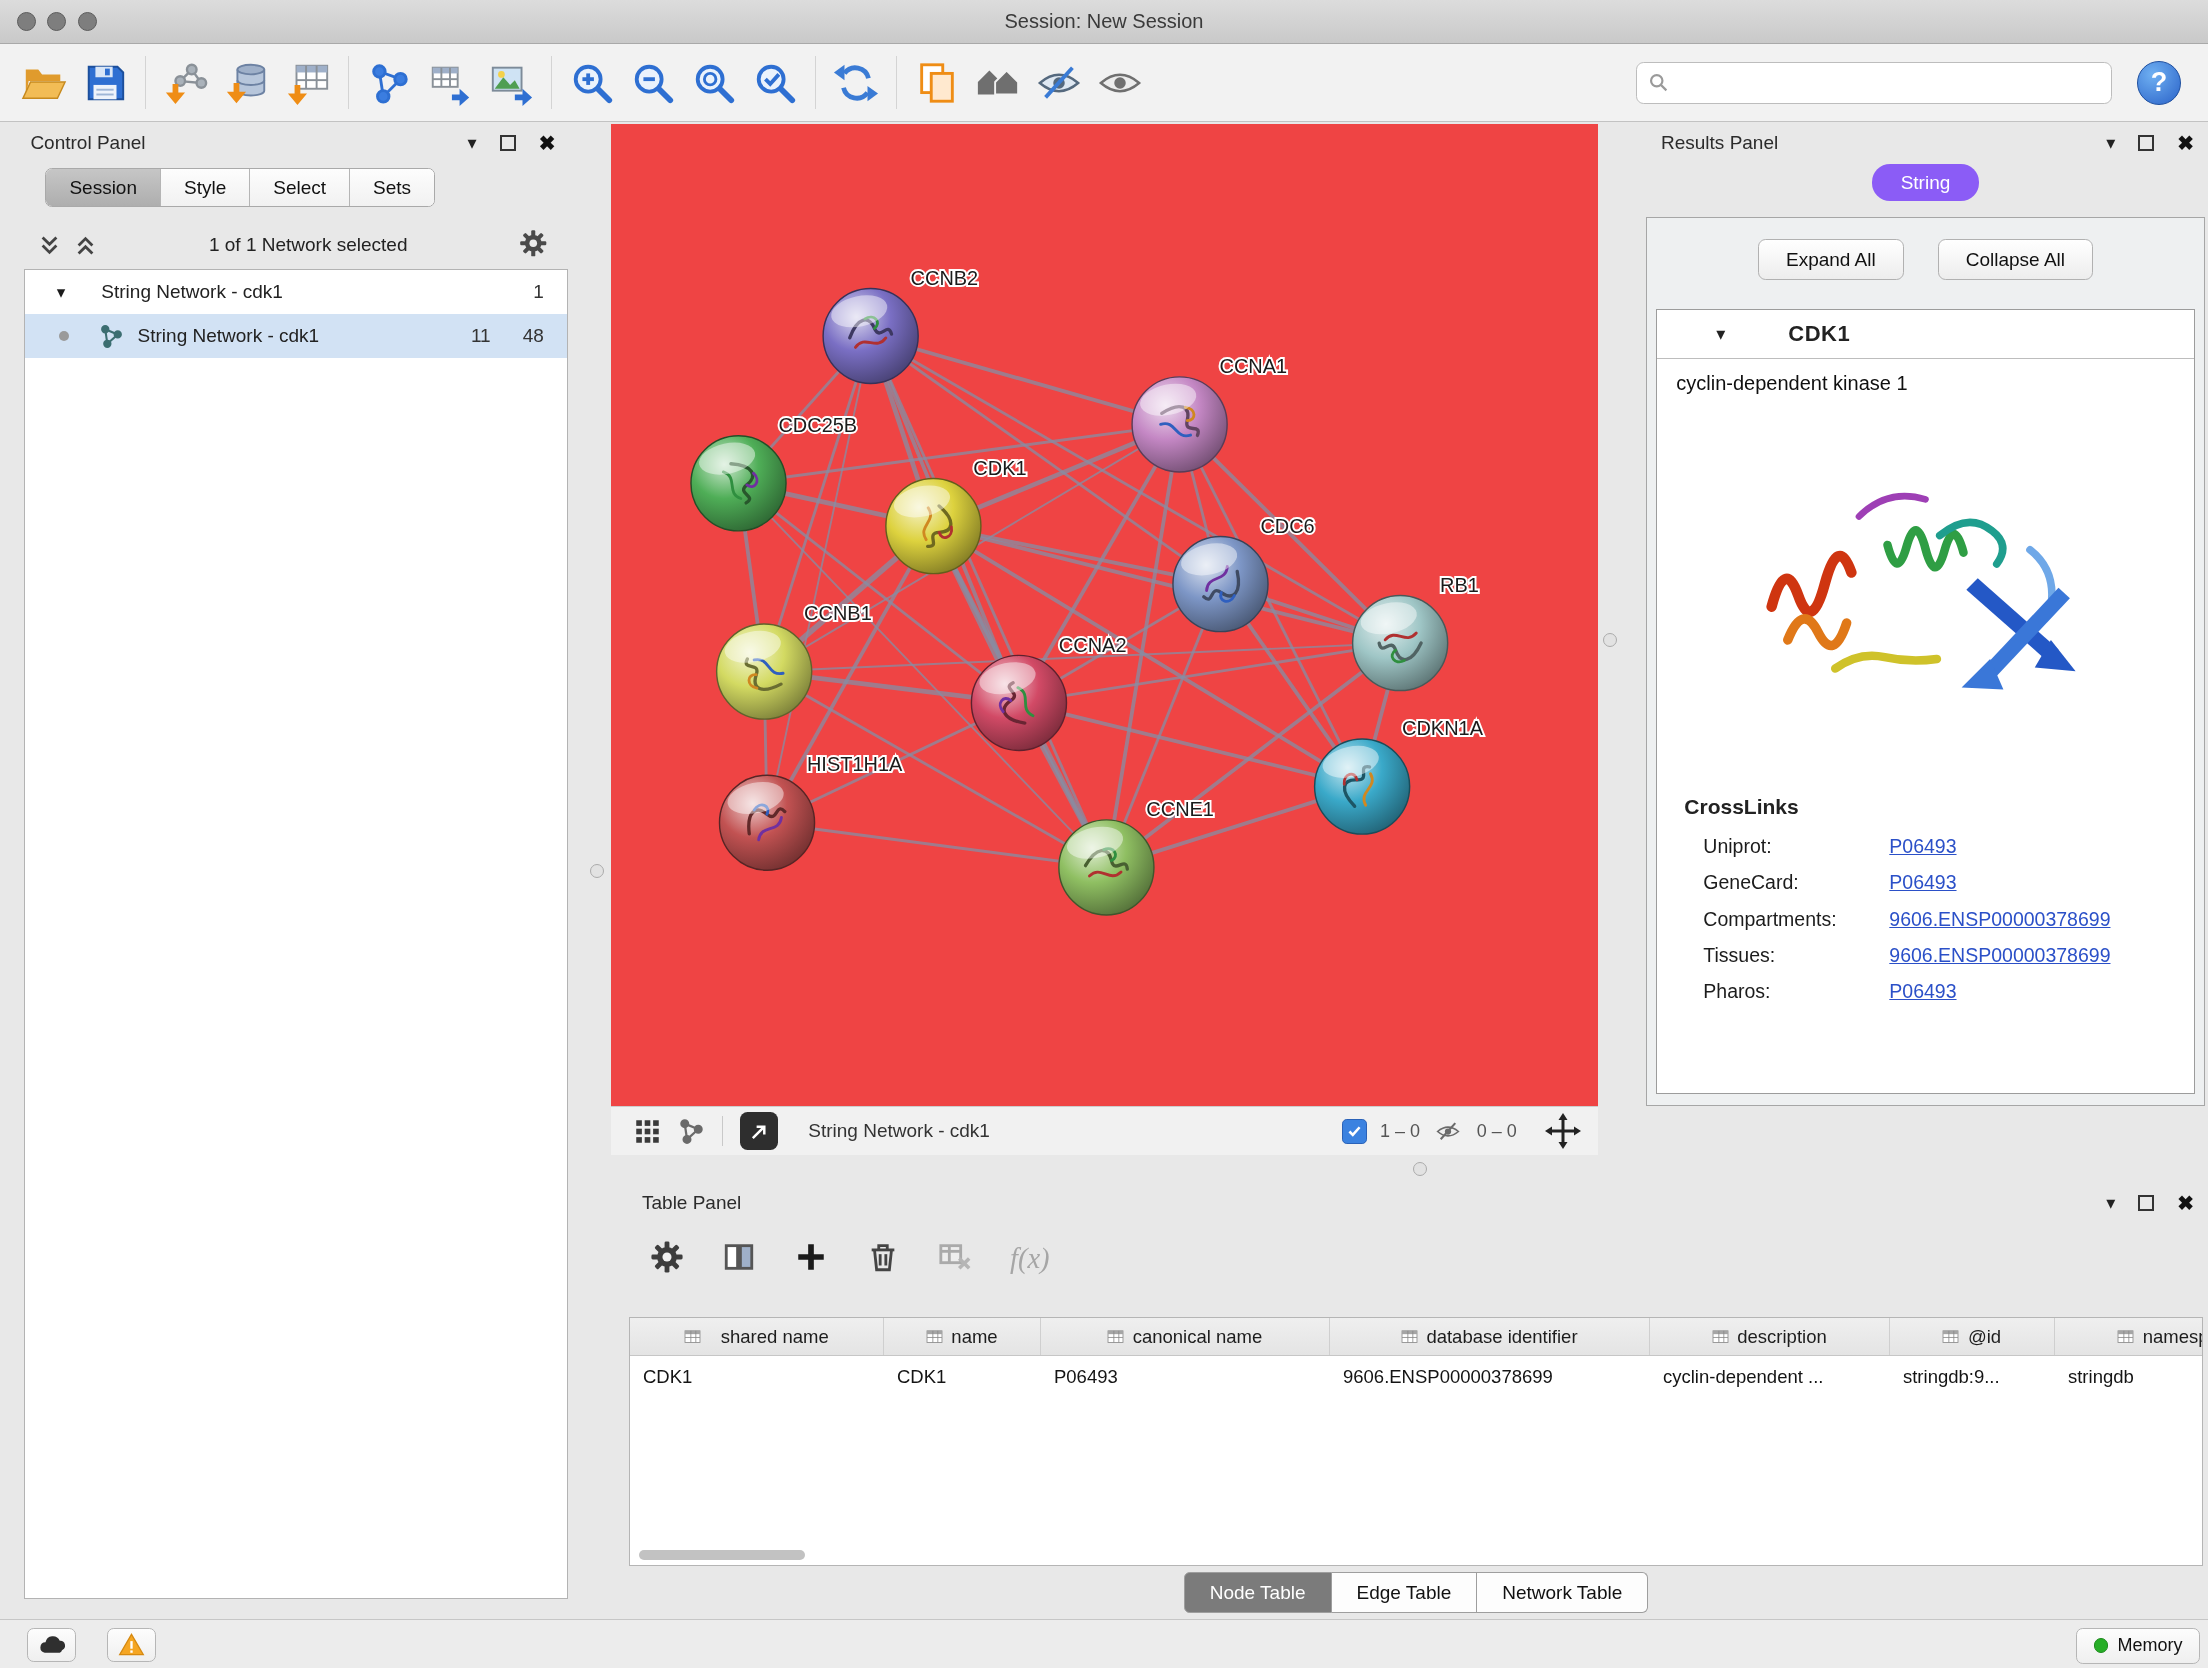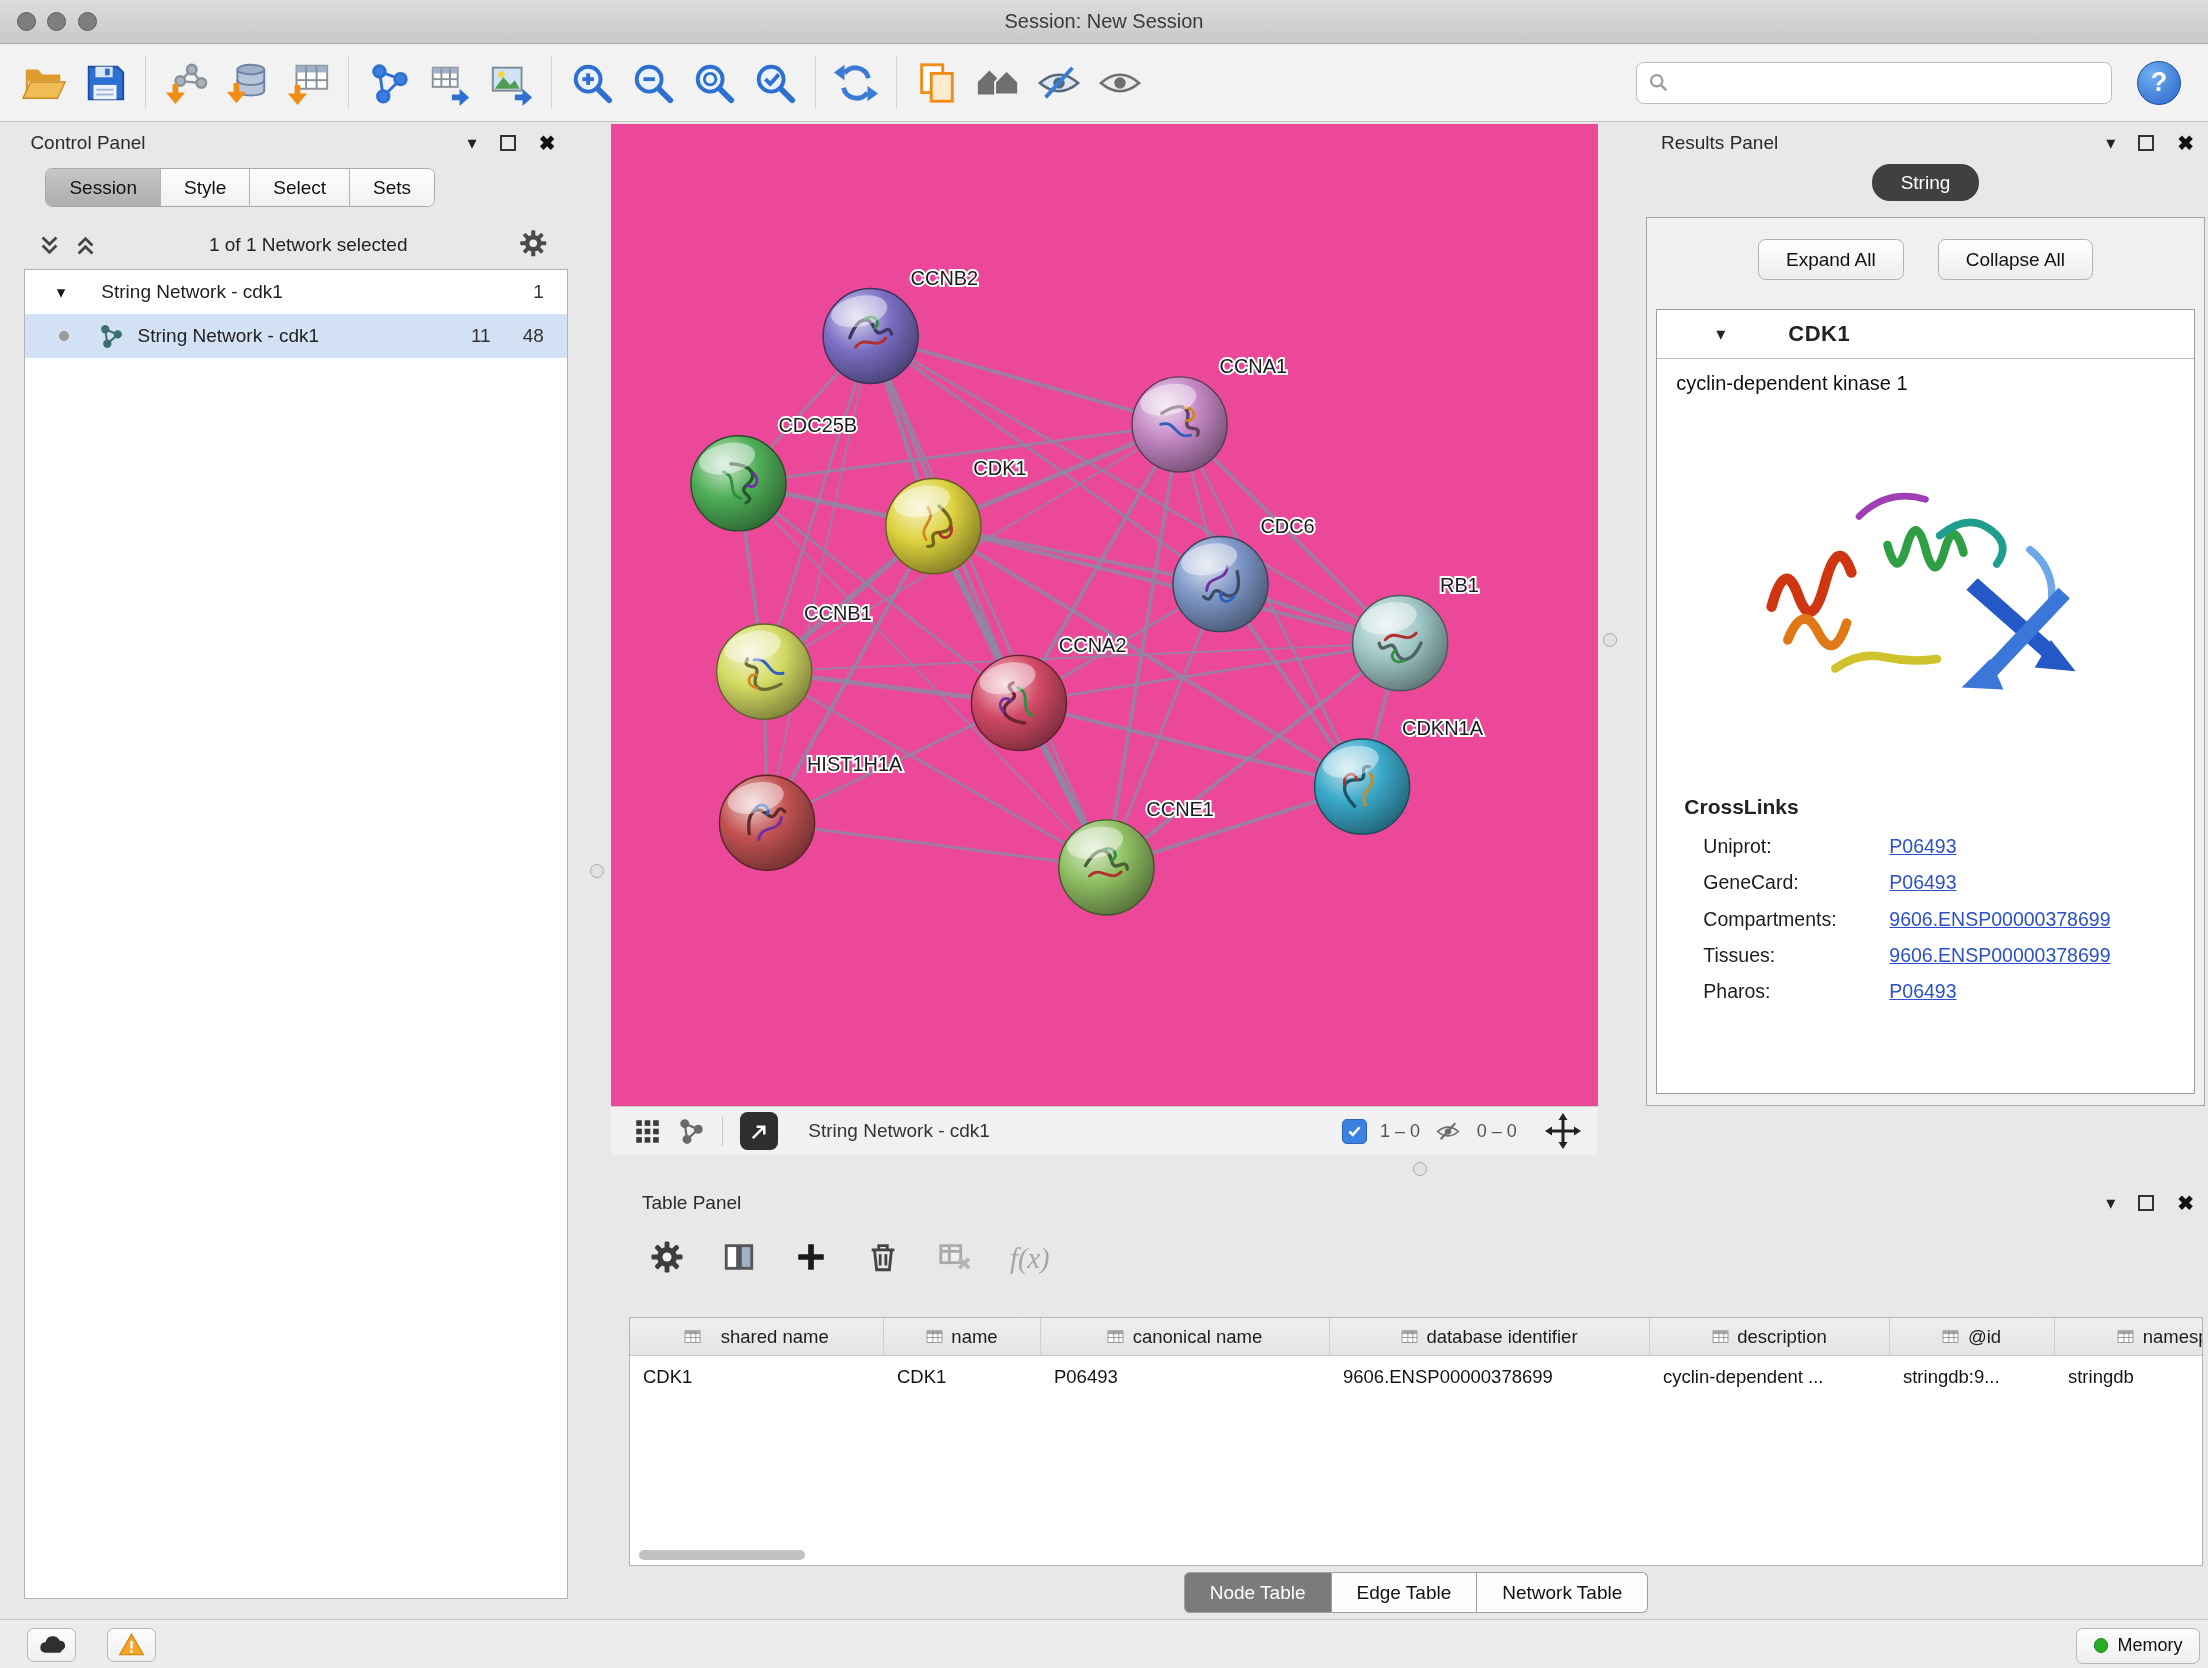--- a/index.html
+++ b/index.html
@@ -68,38 +68,38 @@
   .tree-row{ height:44px; display:flex; align-items:center; font-size:19px; }
   .tree-row.selected{ background:#d2e2f4; }
   .tree-disclosure{ margin-left:32px; font-size:17px; color:#1b1b1b; }
   .tree-label-root{ margin-left:36px; }
   .tree-count{ margin-left:auto; margin-right:23px; color:#333; }
   .tree-bullet{ width:10.5px; height:10.5px; border-radius:50%; background:#9a9a9a; margin-left:34px; }
   .tree-neticon{ margin-left:30px; display:flex; }
   .tree-label-child{ margin-left:13.3px; }
   .tree-nums{ margin-left:auto; display:flex; gap:32px; margin-right:23px; color:#333; }
   
-  .net-canvas{ position:absolute; left:611px; top:124px; width:987px; height:982px; background:#ec4899; }
+  .net-canvas{ position:absolute; left:611px; top:124px; width:987px; height:982px; background:#ef4444; }
   .net-canvas svg{ display:block; }
   .net-footer{
     position:absolute; left:611px; top:1106px; width:987px; height:49px;
     background:#f1f1f1; border-top:1px solid #cdcdcd;
     display:flex; align-items:center; padding:0 17px 0 23px; gap:17px;
   }
   .nf-sep{ width:1px; height:30px; background:#c9c9c9; }
   .nf-annot{ width:38px; height:38px; background:#2e2e2e; border-radius:7.6px; display:flex; align-items:center; justify-content:center; }
   .nf-title{ font-size:19px; color:#333; margin-left:13.3px; flex:1; }
   .nf-right{ display:flex; align-items:center; gap:13.3px; }
   .nf-check{ width:25px; height:25px; background:#3b82e0; border:1px solid #2a62b8; border-radius:4.8px; display:flex; align-items:center; justify-content:center; }
   .nf-count{ font-size:18px; color:#555; }
   
   .results-panel{ position:absolute; left:1642px; top:124px; width:567px; height:1011px; }
   .rp-tab-row{ position:absolute; left:0; right:0; top:40px; text-align:center; }
   .rp-tab{
-    display:inline-block; background:#404040; color:#fff; font-size:19px;
+    display:inline-block; background:#8b5cf6; color:#fff; font-size:19px;
     padding:7.6px 28.5px; border-radius:18px;
   }
   .results-box{
     position:absolute; left:3.8px; right:3.8px; top:93px; height:889px;
     border:1px solid #a6a6a6; background:#eef0f1;
   }
   .rb-buttons{ display:flex; justify-content:center; gap:34px; padding-top:21px; }
   .mac-btn{
     font-size:19px; color:#111; padding:8.6px 27px;
     background:linear-gradient(#ffffff,#ededed);

